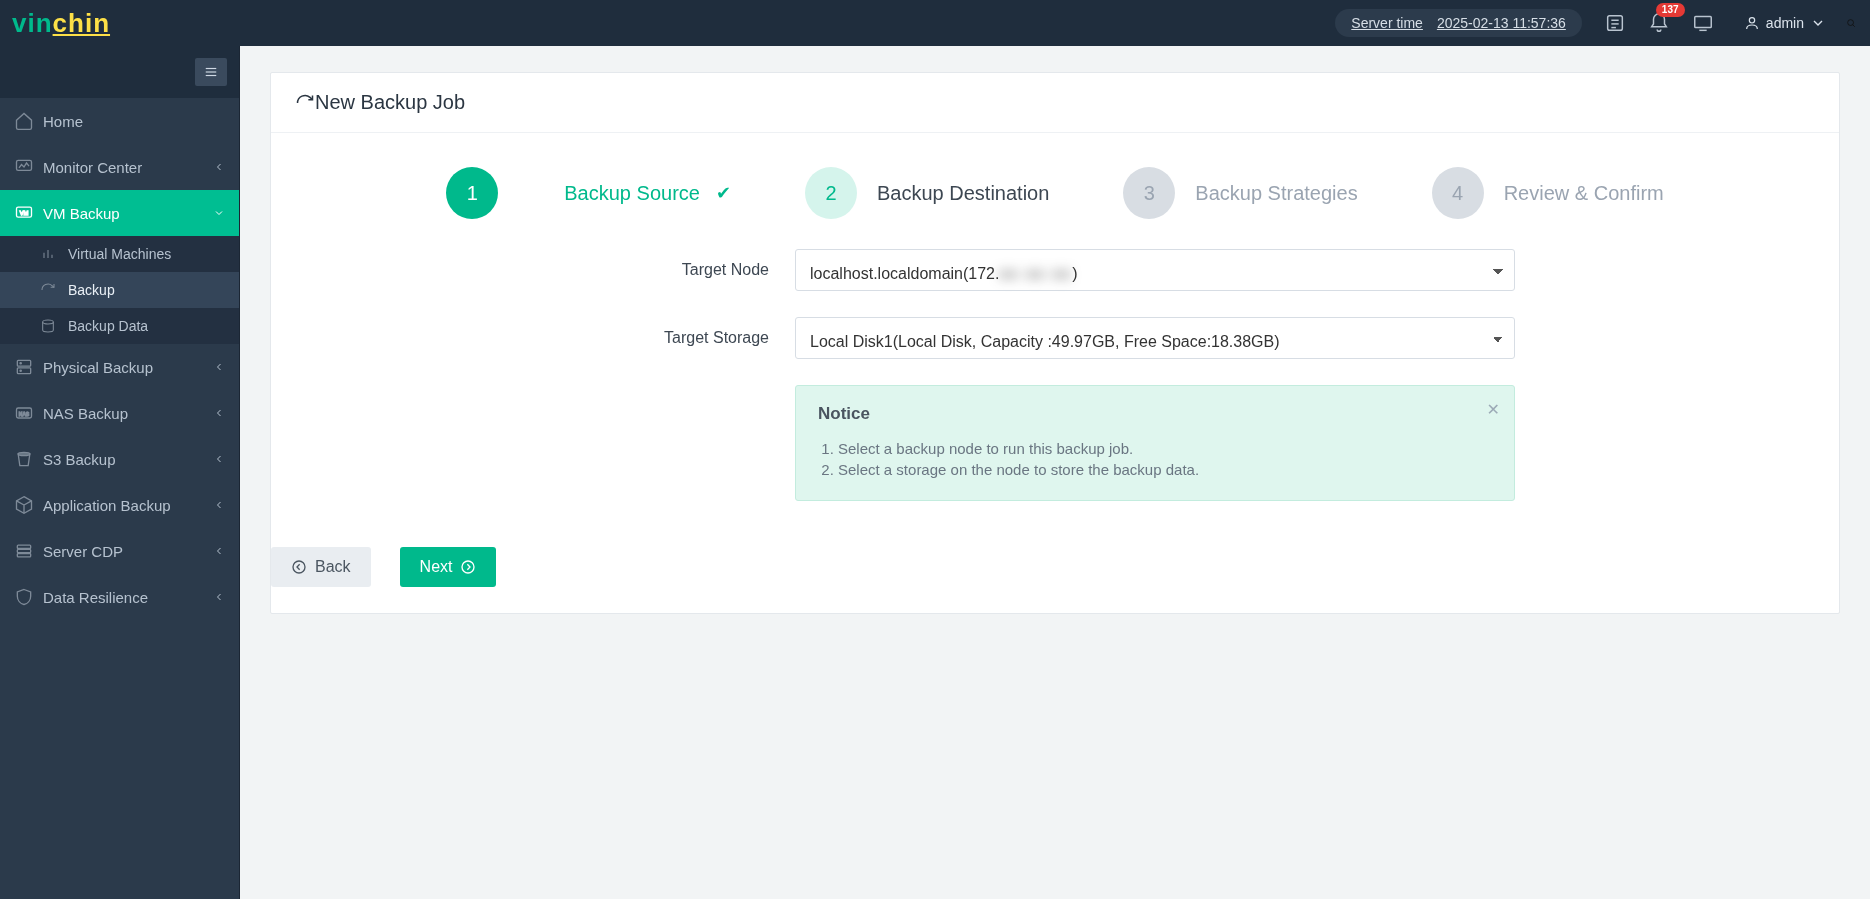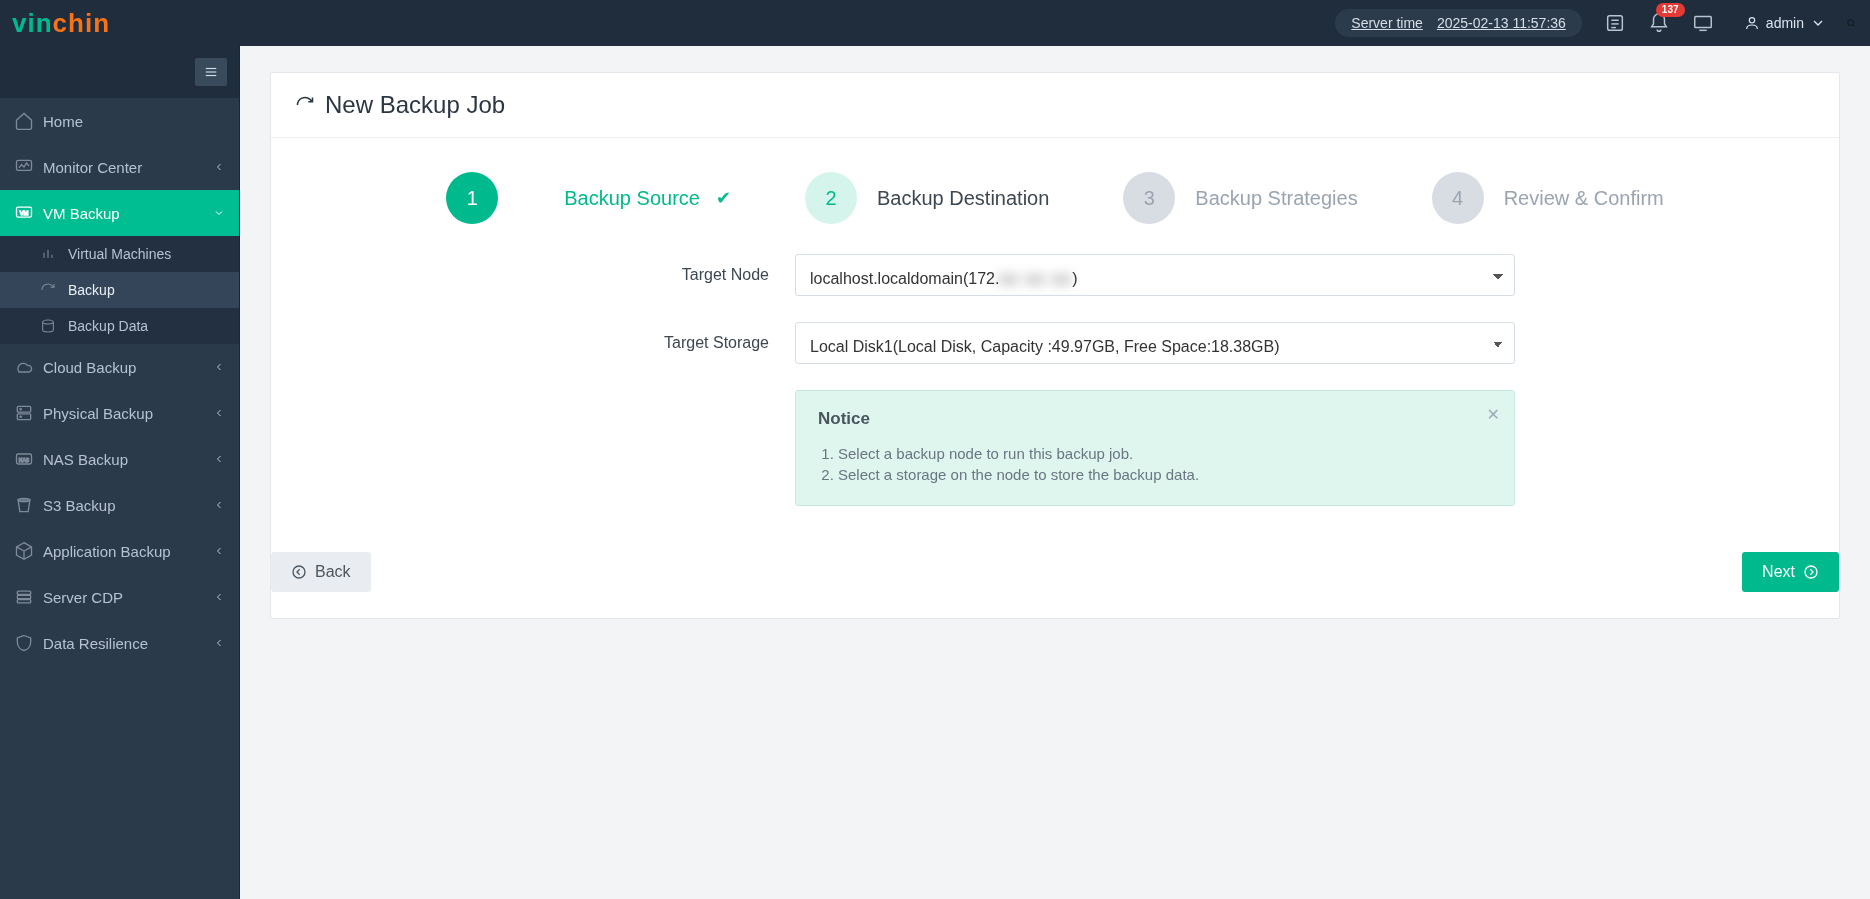--- a/index.html
+++ b/index.html
@@ -27,21 +27,21 @@
     height:46px;
     background:var(--header-bg);
     display:flex;
     align-items:center;
     padding:0 14px 0 12px;
     color:#e2e8ef;
     font-size:14px;
   }
   .logo{ display:flex; align-items:baseline; font-weight:600; letter-spacing:1px; font-size:26px; }
   .logo .v   { color:var(--brand-teal); }
-  .logo .chin{ color:#f97316; }
+  .logo .chin{ color:#fde047;text-decoration:underline; }
   .header-spacer{ flex:1; }
   .server-time-pill{
     background:#2c3b4c;
     border-radius:20px;
     padding:6px 16px;
     display:flex;
     align-items:center;
     gap:14px;
     color:#d6dee6;
     font-size:14px;
@@ -100,22 +100,22 @@
   .sub-item .chev{ margin-left:auto; width:10px; height:10px; }
 
   .content{ flex:1; overflow:auto; }
   .panel{
     background:#fff;
     margin:26px 30px 20px 30px;
     border:1px solid var(--panel-border);
     border-radius:2px;
   }
   .panel-header{
-    display:flex; align-items:center; gap:10px;
-    font-size:24px; color:#2b3642;
+    display:flex; align-items:center; 
+    font-size:20px; color:#2b3642;
     padding:18px 24px 18px 24px;
     border-bottom:1px solid #eef1f4;
   }
   .panel-header svg{ width:20px; height:20px; stroke:#2b3642; }
 
   
   .stepper{
     display:flex; justify-content:center; gap:74px;
     padding:34px 0 30px 0;
   }
@@ -160,21 +160,21 @@
     color:#596572;
     position:relative;
     font-size:15px;
   }
   .notice-title{ font-weight:700; color:#4a5560; margin-bottom:16px; font-size:17px; }
   .notice-close{ position:absolute; right:14px; top:14px; color:#9caab6; cursor:pointer; font-size:16px; }
   .notice ol{ list-style:decimal; margin-left:20px; }
   .notice li{ margin:4px 0; color:var(--notice-text); }
 
   
-  .btn-row{ display:flex; justify-content:space-between; gap:9px; padding:16px 0 26px 0; }
+  .btn-row{ display:flex; justify-content:flex-start; gap:29px; padding:16px 0 26px 0; }
   .btn{
     height:40px; padding:0 20px;
     border-radius:3px; font-size:16px;
     display:inline-flex; align-items:center; gap:8px;
     cursor:pointer; border:none;
   }
   .btn-secondary{ background:#e9edf1; color:#4b5661; }
   .btn-primary  { background:var(--brand-teal); color:#fff; }
   .btn svg{ width:16px; height:16px; stroke:currentColor; }
 
@@ -295,29 +295,20 @@
       </div>
       <div class="sub-item">
         <svg viewBox="0 0 24 24" fill="none" stroke-width="1.6">
             <ellipse cx="12" cy="6" rx="8" ry="3"></ellipse>
             <path d="M4 6v12c0 1.7 3.6 3 8 3s8-1.3 8-3V6"></path>
           </svg>
         <span>Backup Data</span>
       </div>
     </div>
 
-    <div class="nav-item">
-      <svg viewBox="0 0 24 24" fill="none" stroke-width="1.6">
-          <path d="M17 18a4 4 0 1 0-.8-7.9A6 6 0 1 0 6 18h11z"></path>
-        </svg>
-      <span>Cloud Backup</span>
-      <svg class="chev" viewBox="0 0 24 24" fill="none" stroke-width="2">
-          <polyline points="15 6 9 12 15 18"></polyline>
-        </svg>
-    </div>
 
     <div class="nav-item">
       <svg viewBox="0 0 24 24" fill="none" stroke-width="1.6">
           <rect x="4" y="4" width="16" height="7" rx="1"></rect>
           <rect x="4" y="13" width="16" height="7" rx="1"></rect>
           <circle cx="8" cy="7.5" r="0.8"></circle>
           <circle cx="8" cy="16.5" r="0.8"></circle>
         </svg>
       <span>Physical Backup</span>
       <svg class="chev" viewBox="0 0 24 24" fill="none" stroke-width="2">

